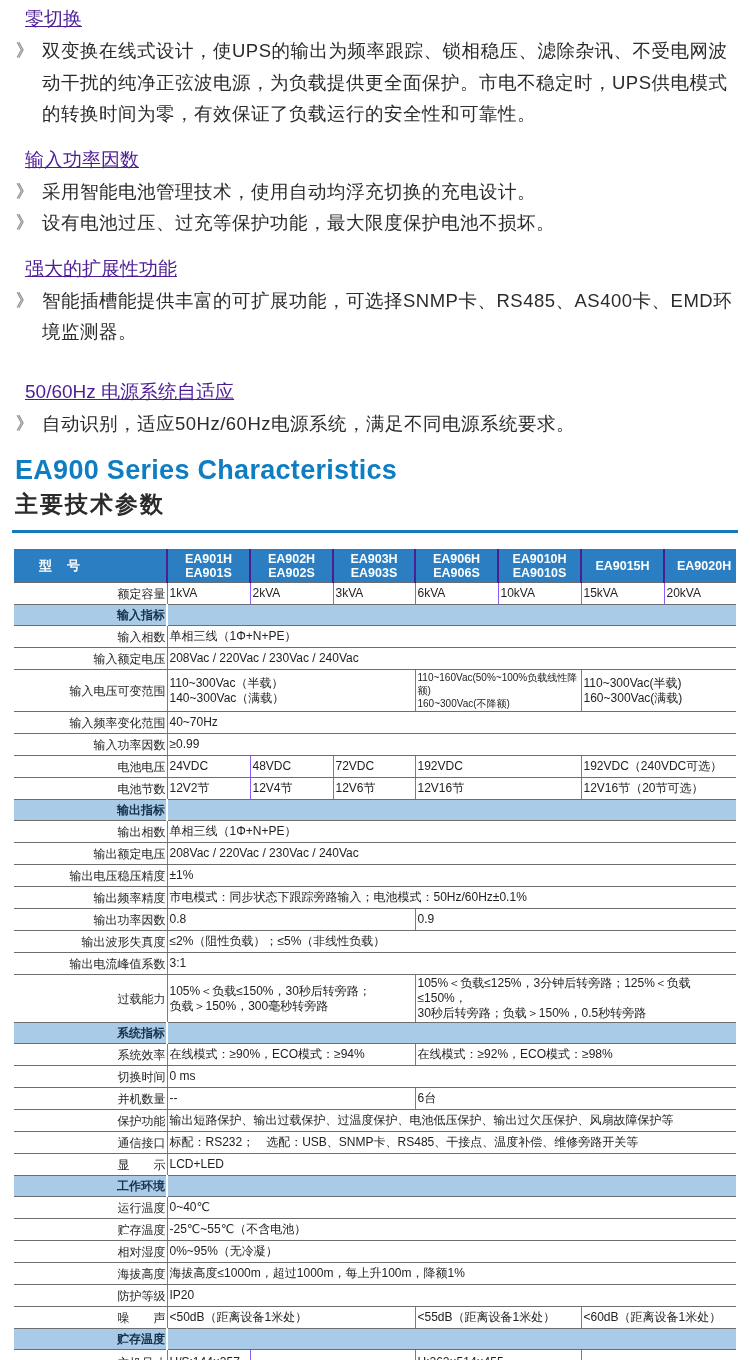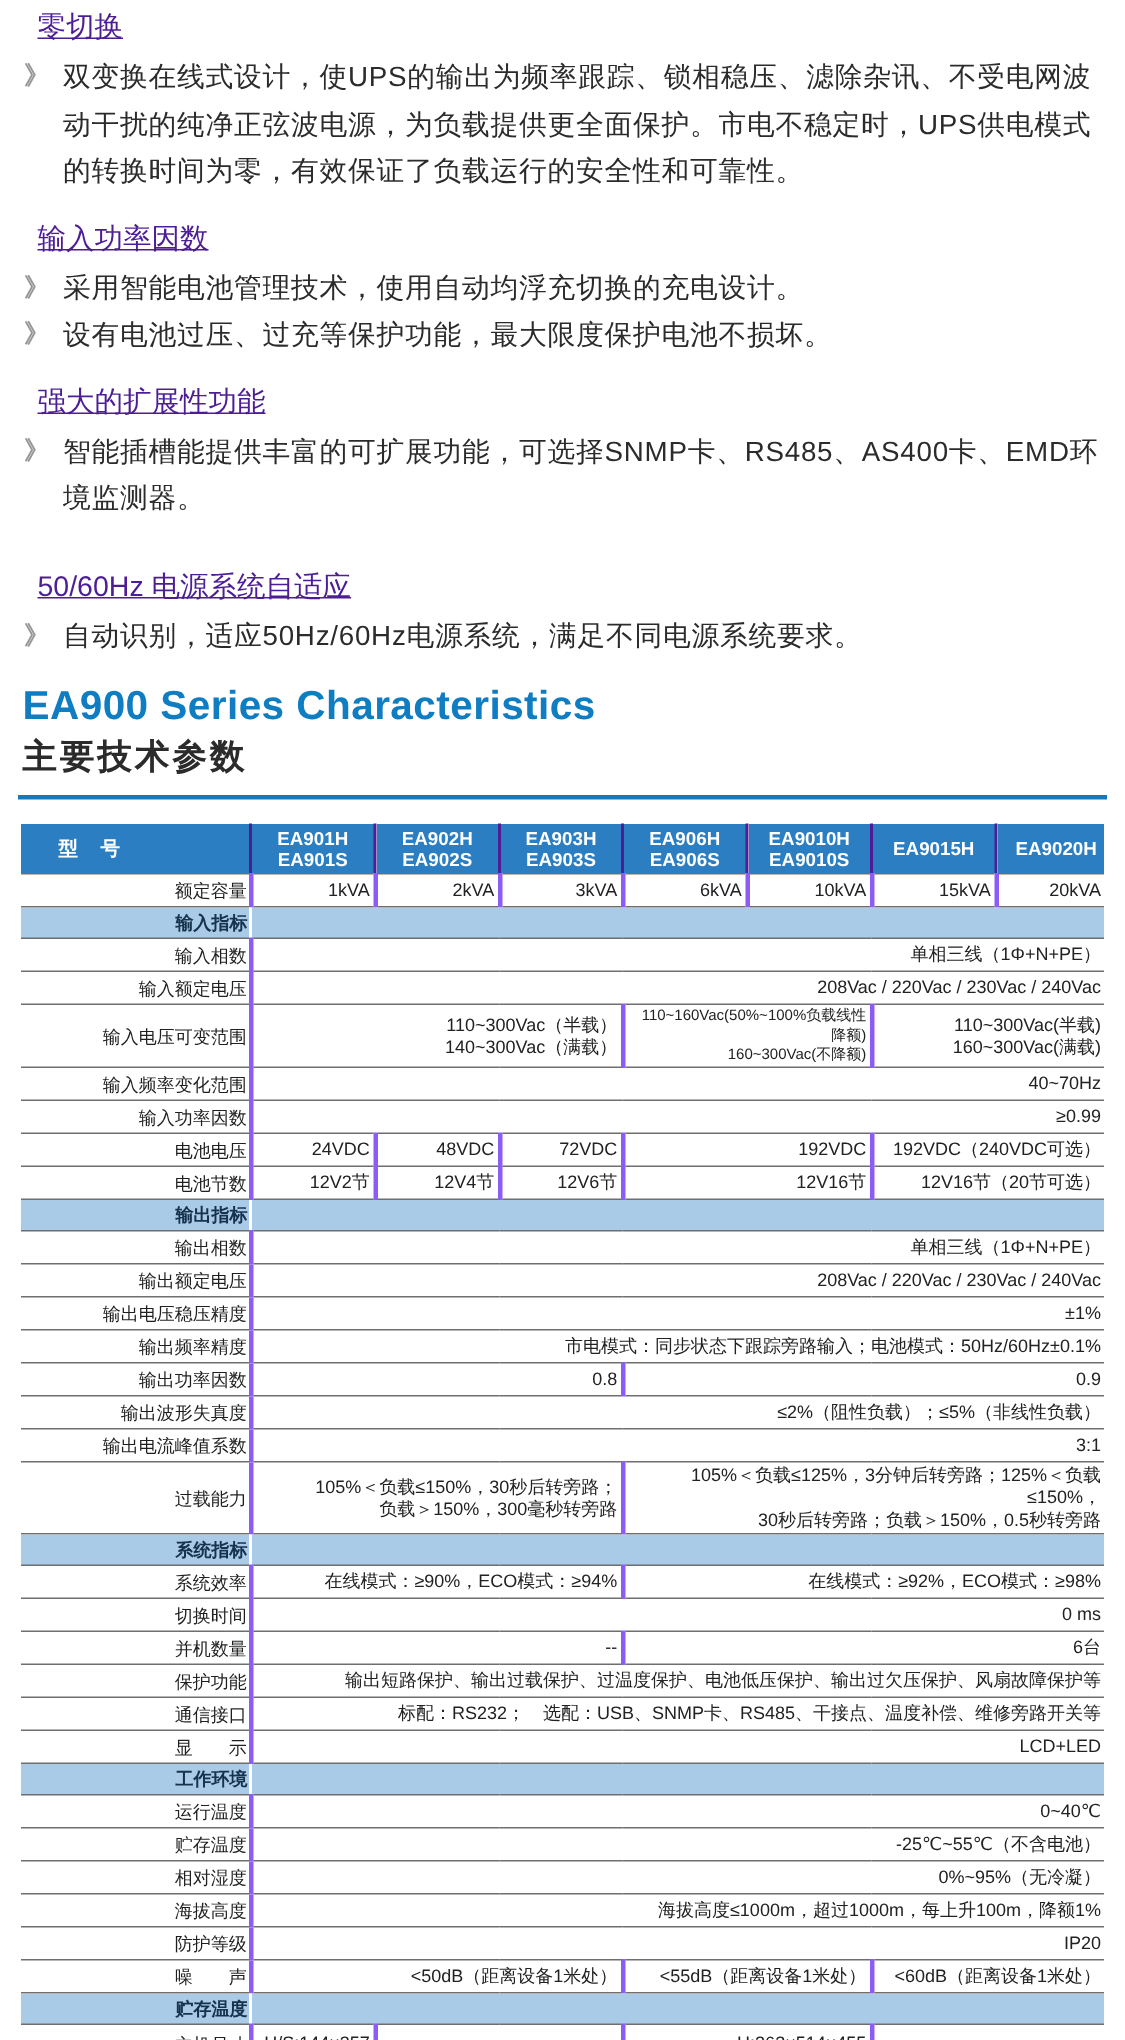--- a/index.html
+++ b/index.html
@@ -26,22 +26,22 @@
   table.spec{border-collapse:collapse;table-layout:fixed;width:722px;margin:0 14px;
              border-bottom:2px solid #555;}
   table.spec td,table.spec th{border-bottom:1px solid #6e6e6e;white-space:pre-line;
              overflow:hidden;vertical-align:middle;}
   tr.head th{background:#2b7ec1;color:#fff;font-size:12.5px;font-weight:bold;
              height:31px;line-height:14px;padding:1px 12px;}
   tr.head th.lab{text-align:left;padding-left:25px;font-size:13px;letter-spacing:1px;}
   tr.head th.model{border-left:2px solid #4c1d95;}
   td.lab{text-align:right;padding-left:25px;font-size:12px;color:#1f1f1f;font-weight:500;
          height:19px;line-height:14px;}
-  td.v{text-align:right;font-size:12px;color:#222;height:19px;line-height:15px;
-       border-left:3px solid #8b5cf6;padding:1px 2px;}
+  td.v{text-align:left;font-size:12px;color:#222;height:19px;line-height:15px;
+       border-left:1px solid #8b5cf6;padding:1px 2px;}
   td.v.small{font-size:10px;line-height:13px;}
   tr.band td{background:#a9cbe7;height:18px;}
   tr.band td.bl{font-weight:bold;color:#16324d;font-size:12px;}
   tr.band td.br{border-left:2px solid #fff;}
   tr.tall td{height:38px;}
 </style>
 </head>
 <body>
 
 <div class="page">

